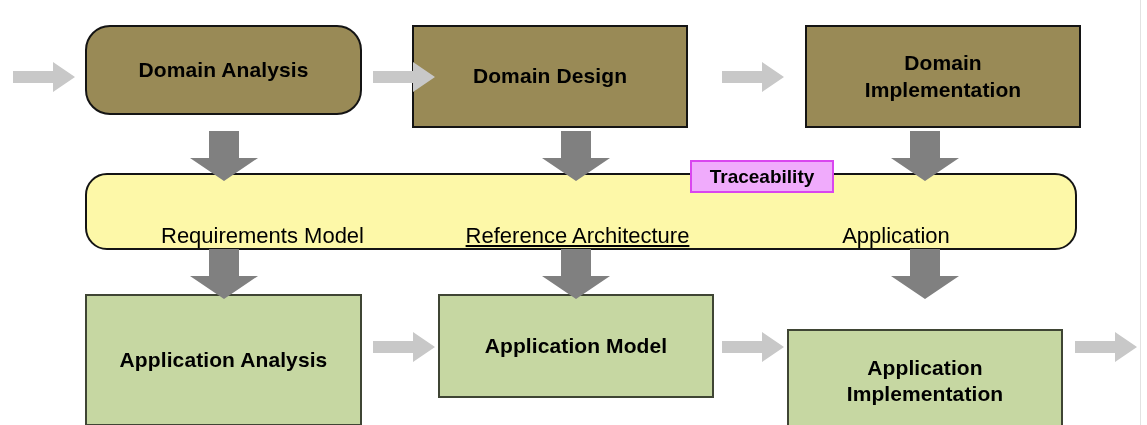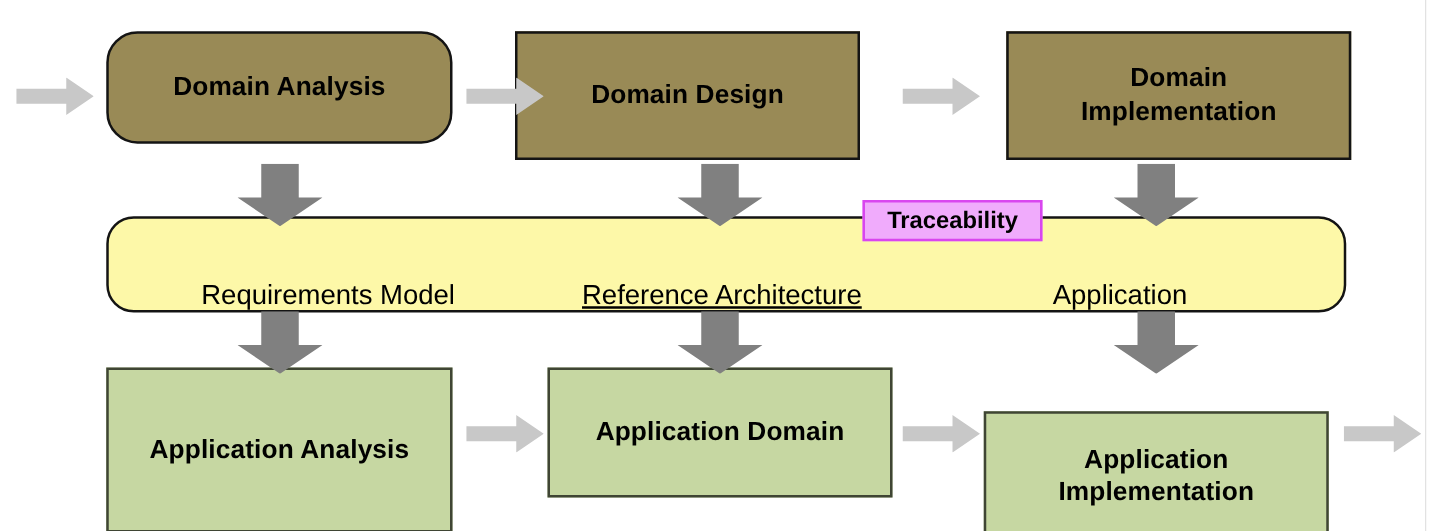--- a/index.html
+++ b/index.html
@@ -131,21 +131,21 @@
   <div class="artifact-label" id="artifact-requirements">Requirements Model</div>
 
   <div class="artifact-label" id="artifact-reference">Reference Architecture</div>
 
   <div class="artifact-label" id="artifact-components">Application</div>
 
   <div id="traceability-box">Traceability</div>
 
   <div class="process-box application" style="left:85px; top:294px; width:277px; height:132px;">Application Analysis</div>
 
-  <div class="process-box application" style="left:438px; top:294px; width:276px; height:104px;">Application Domain</div>
+  <div class="process-box application" style="left:438px; top:294px; width:276px; height:104px;">Application Model</div>
 
   <div class="process-box application" style="left:787px; top:294px; width:276px; height:104px;margin-top:35px;">Application
 Implementation</div>
 
   <div class="arrow arrow-right" style="left:13px; top:62px;">
     <svg width="62" height="30" viewBox="0 0 62 30">
       <polygon points="0,9 40,9 40,0 62,15 40,30 40,21 0,21" fill="#c8c8c8"></polygon>
     </svg>
   </div>
 

